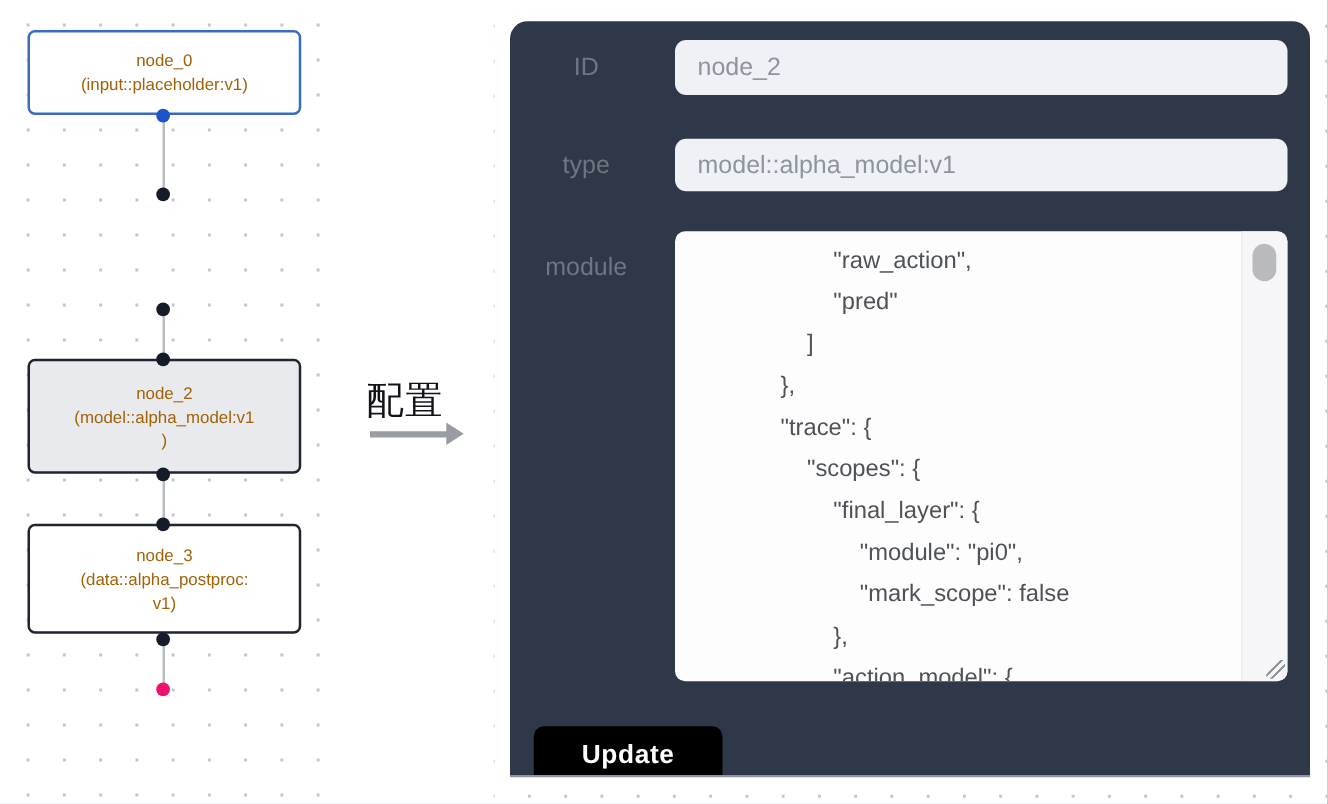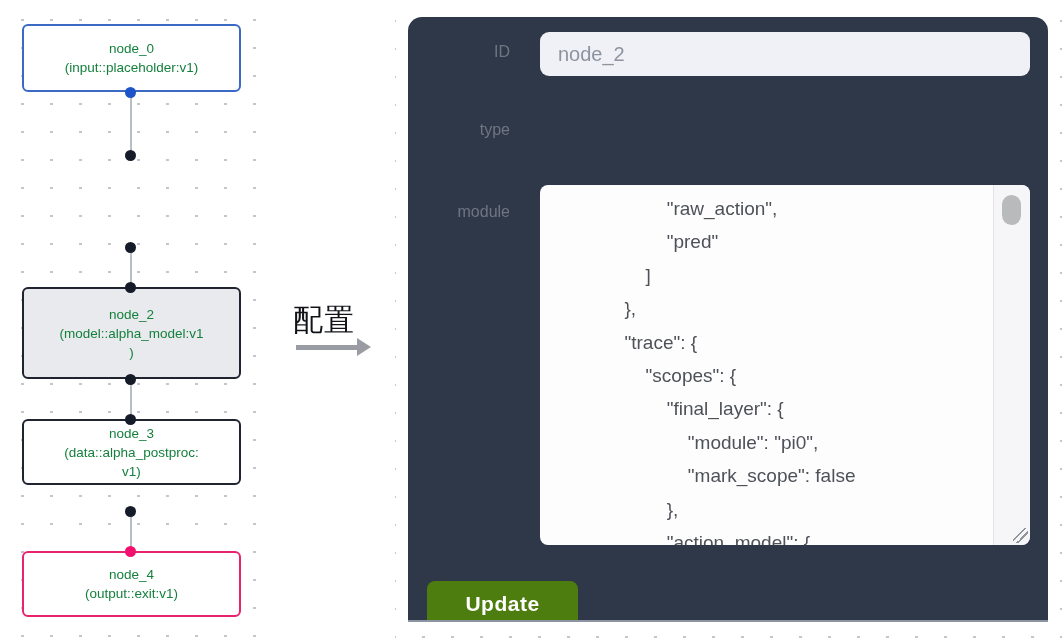--- a/index.html
+++ b/index.html
@@ -15,27 +15,27 @@
     background-size: 29px 28px;
   }
   #left-canvas  { left: 0;   width: 258px; background-position: 8px 6px; }
   #right-canvas { left: 395px; width: 667px; background-position: 14px 7px; }
 
   
   .flow-node {
     position: absolute; left: 22px; width: 219px; box-sizing: border-box;
     background: #ffffff; border: 2px solid #1f2430; border-radius: 6px;
     display: flex; align-items: center; justify-content: center;
-    text-align: center; font-size: 13.5px; line-height: 19px; color: #15803d;
+    text-align: center; font-size: 13.5px; line-height: 19px; color: #a16207;
     white-space: pre-line; padding: 2px 8px;
   }
   #node-0 { top: 24px;  height: 68px; border-color: #3b6ac4; }
   #node-1 { top: 155px; height: 92px; }
   #node-2 { top: 287px; height: 92px; border-width: 2.5px; background: #e9eaee; }
-  #node-3 { top: 419px; height: 66px; }
+  #node-3 { top: 419px; height: 88px; }
   #node-4 { top: 551px; height: 66px; border-color: #e8246f; }
 
   .edge { position: absolute; left: 130px; width: 2px; background: #b9bdc4; }
   #edge-0 { top: 92px;  height: 63px; }
   #edge-1 { top: 247px; height: 40px; }
   #edge-2 { top: 379px; height: 40px; }
   #edge-3 { top: 511px; height: 40px; }
 
   .handle {
     position: absolute; left: 125px; width: 11px; height: 11px;
@@ -55,22 +55,22 @@
     border-left: 14px solid #999da3; border-top: 9.5px solid transparent; border-bottom: 9.5px solid transparent;
   }
 
   
   #config-panel {
     position: absolute; left: 408px; top: 17px; width: 640px; height: 605px;
     background: #2e3849; border-radius: 14px 14px 0 0; overflow: hidden;
     border-bottom: 2px solid #8d95a2; box-sizing: border-box;
   }
   .field-label {
-    position: absolute; left: 0; width: 102px; text-align: right;
-    color: #6f7682; font-size: 16px;
+    position: absolute; left: 10px; width: 102px; text-align: center;
+    color: #6f7682; font-size: 20px;
   }
   #id-label     { top: 26px; }
   #type-label   { top: 104px; }
   #config-label { top: 186px; }
   .panel-input {
     position: absolute; left: 132px; width: 490px; box-sizing: border-box;
     background: #eff1f6; border: none; outline: none; border-radius: 9px;
     font-family: "Liberation Sans", "DejaVu Sans", sans-serif;
     font-size: 20px; color: #8d949f; padding: 0 18px;
   }
@@ -97,39 +97,37 @@
     background: #b9babc; border-radius: 10px;
   }
   #resize-handle {
     position: absolute; right: 2px; bottom: 2px; width: 15px; height: 15px;
     background: linear-gradient(135deg,
       transparent 0 38%, #8f959c 38% 46%,
       transparent 46% 60%, #8f959c 60% 68%, transparent 68%);
   }
   #update-button {
     position: absolute; left: 19px; top: 564px; width: 151px; height: 46px;
-    background: #4d7c0f; border: none; border-radius: 8px;
+    background: #000000; border: none; border-radius: 8px;
     color: #ffffff; font-size: 21px; font-weight: 600; letter-spacing: 0.5px;
     font-family: "Liberation Sans", "DejaVu Sans", sans-serif; cursor: pointer;
   }
 </style>
 </head>
 <body>
 
 <div id="left-canvas" class="dot-grid">
   <div id="node-0" class="flow-node">node_0
 (input::placeholder:v1)</div>
   <div id="node-2" class="flow-node">node_2
 (model::alpha_model:v1
 )</div>
   <div id="node-3" class="flow-node">node_3
 (data::alpha_postproc:
 v1)</div>
-  <div id="node-4" class="flow-node">node_4
-(output::exit:v1)</div>
 
   <div id="edge-0" class="edge"></div>
   <div id="edge-1" class="edge"></div>
   <div id="edge-2" class="edge"></div>
   <div id="edge-3" class="edge"></div>
 
   <div class="handle blue" style="top:86.5px"></div>
   <div class="handle" style="top:149.5px"></div>
   <div class="handle" style="top:241.5px"></div>
   <div class="handle" style="top:281.5px"></div>
@@ -142,20 +140,21 @@
 <div id="transition-label">配置</div>
 <div id="transition-arrow"></div>
 
 <div id="right-canvas" class="dot-grid"></div>
 
 <div id="config-panel">
   <div id="id-label" class="field-label">ID</div>
   <input id="id-input" class="panel-input" type="text" value="node_2" style="">
 
   <div id="type-label" class="field-label">type</div>
+  <input id="type-input" class="panel-input" type="text" value="model::alpha_model:v1" style="">
 
   <div id="config-label" class="field-label">module</div>
 
   <div id="config-textarea">
     <div id="config-text">                        "raw_action",
                         "pred"
                     ]
                 },
                 "trace": {
                     "scopes": {

